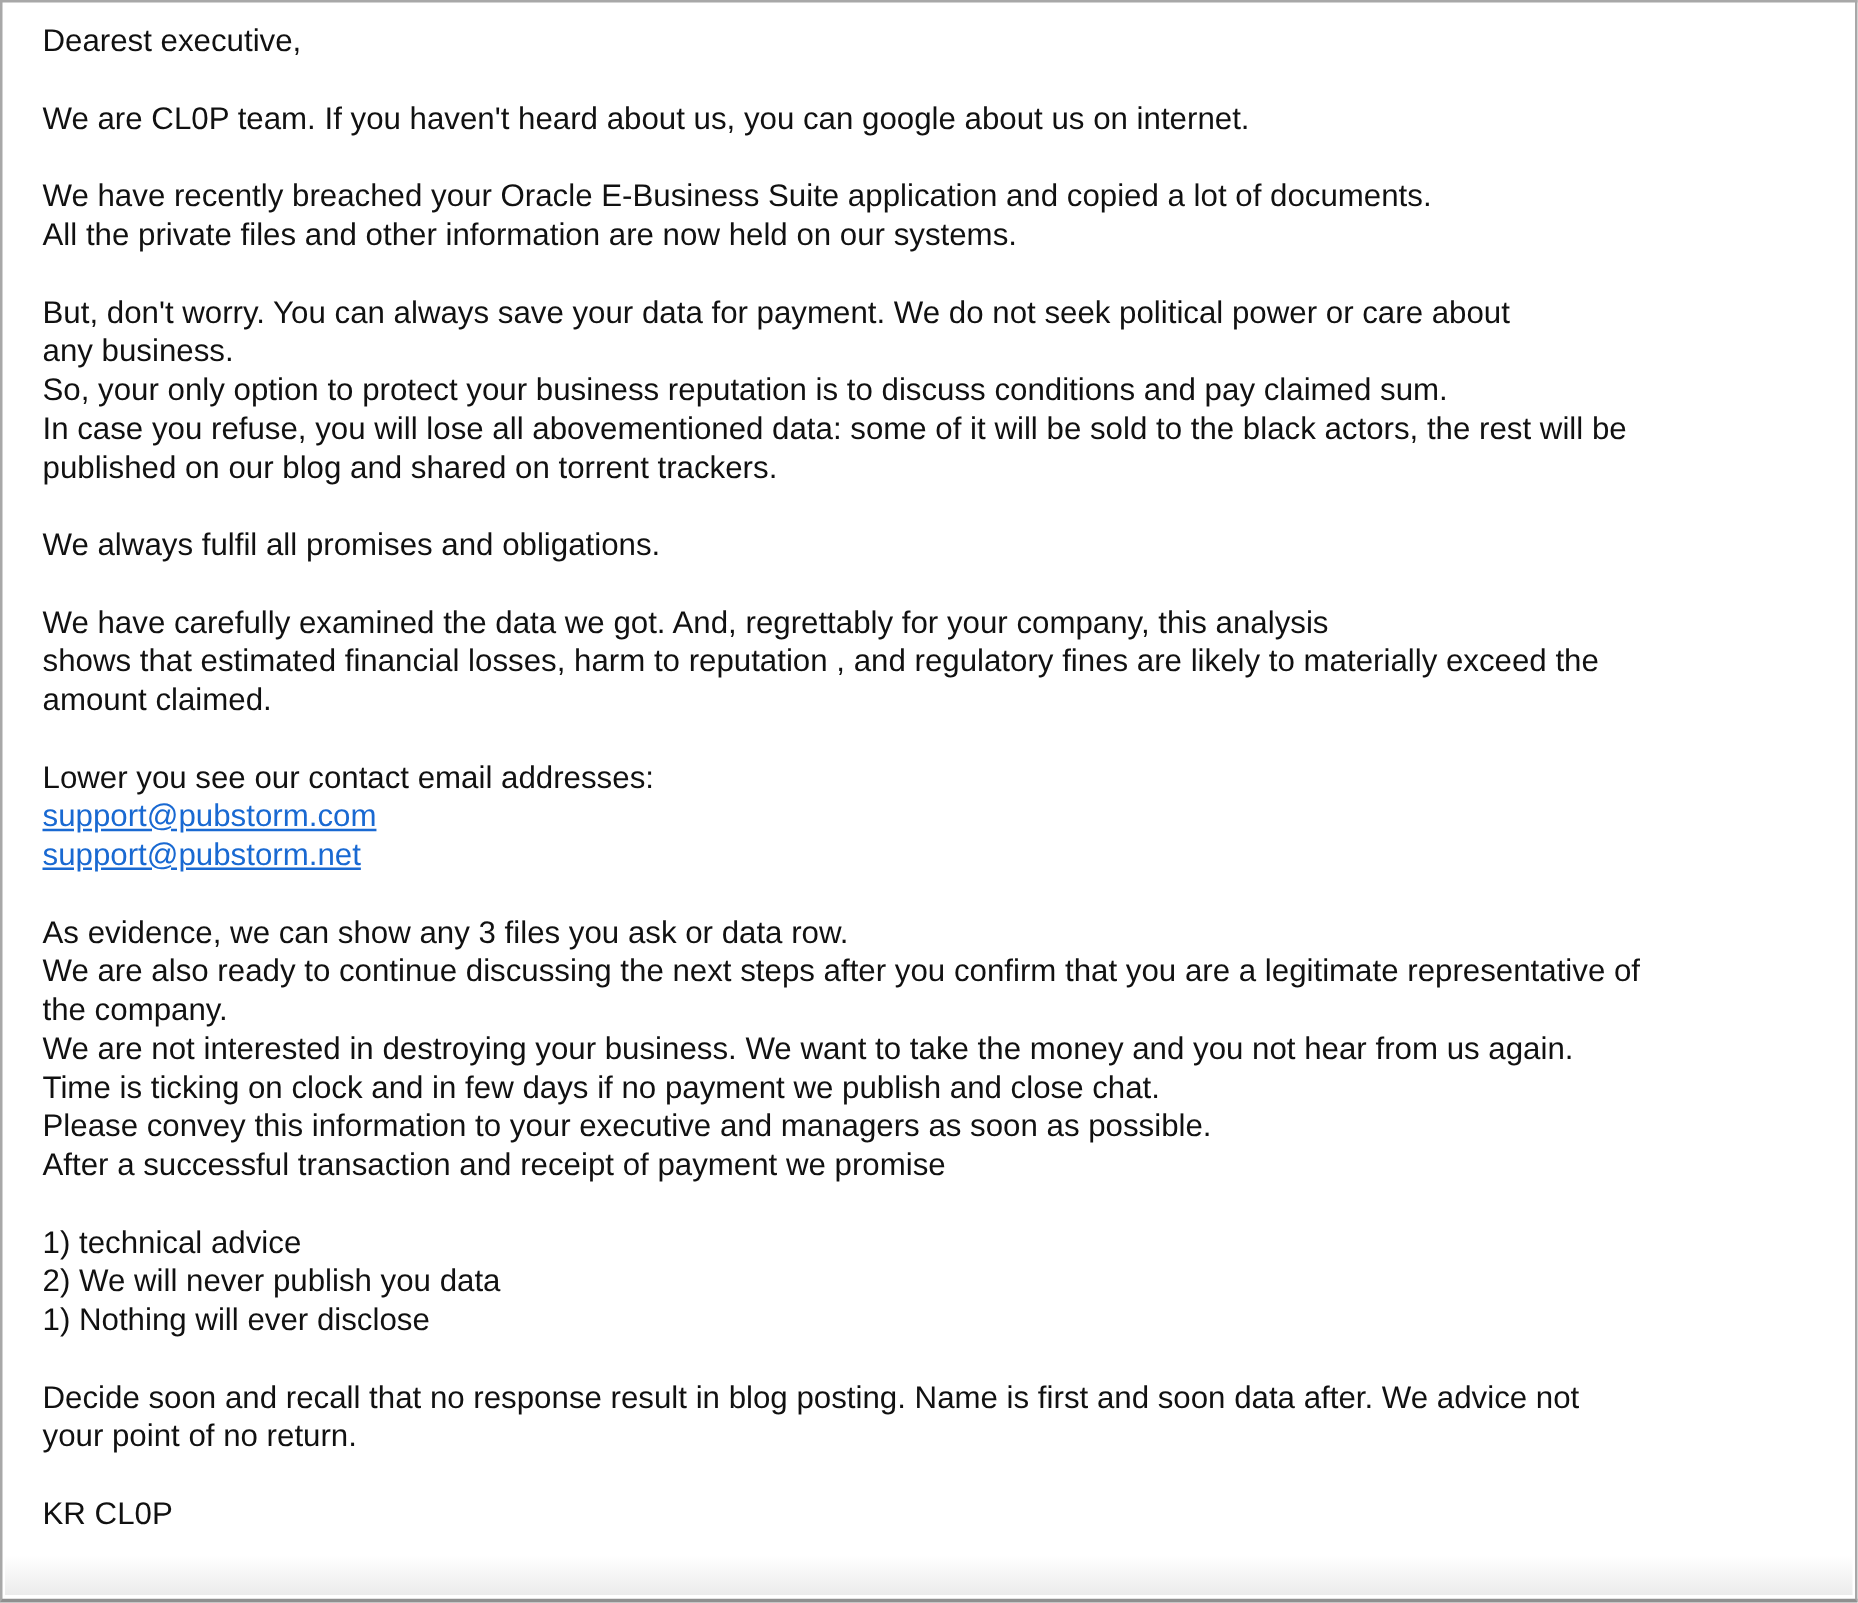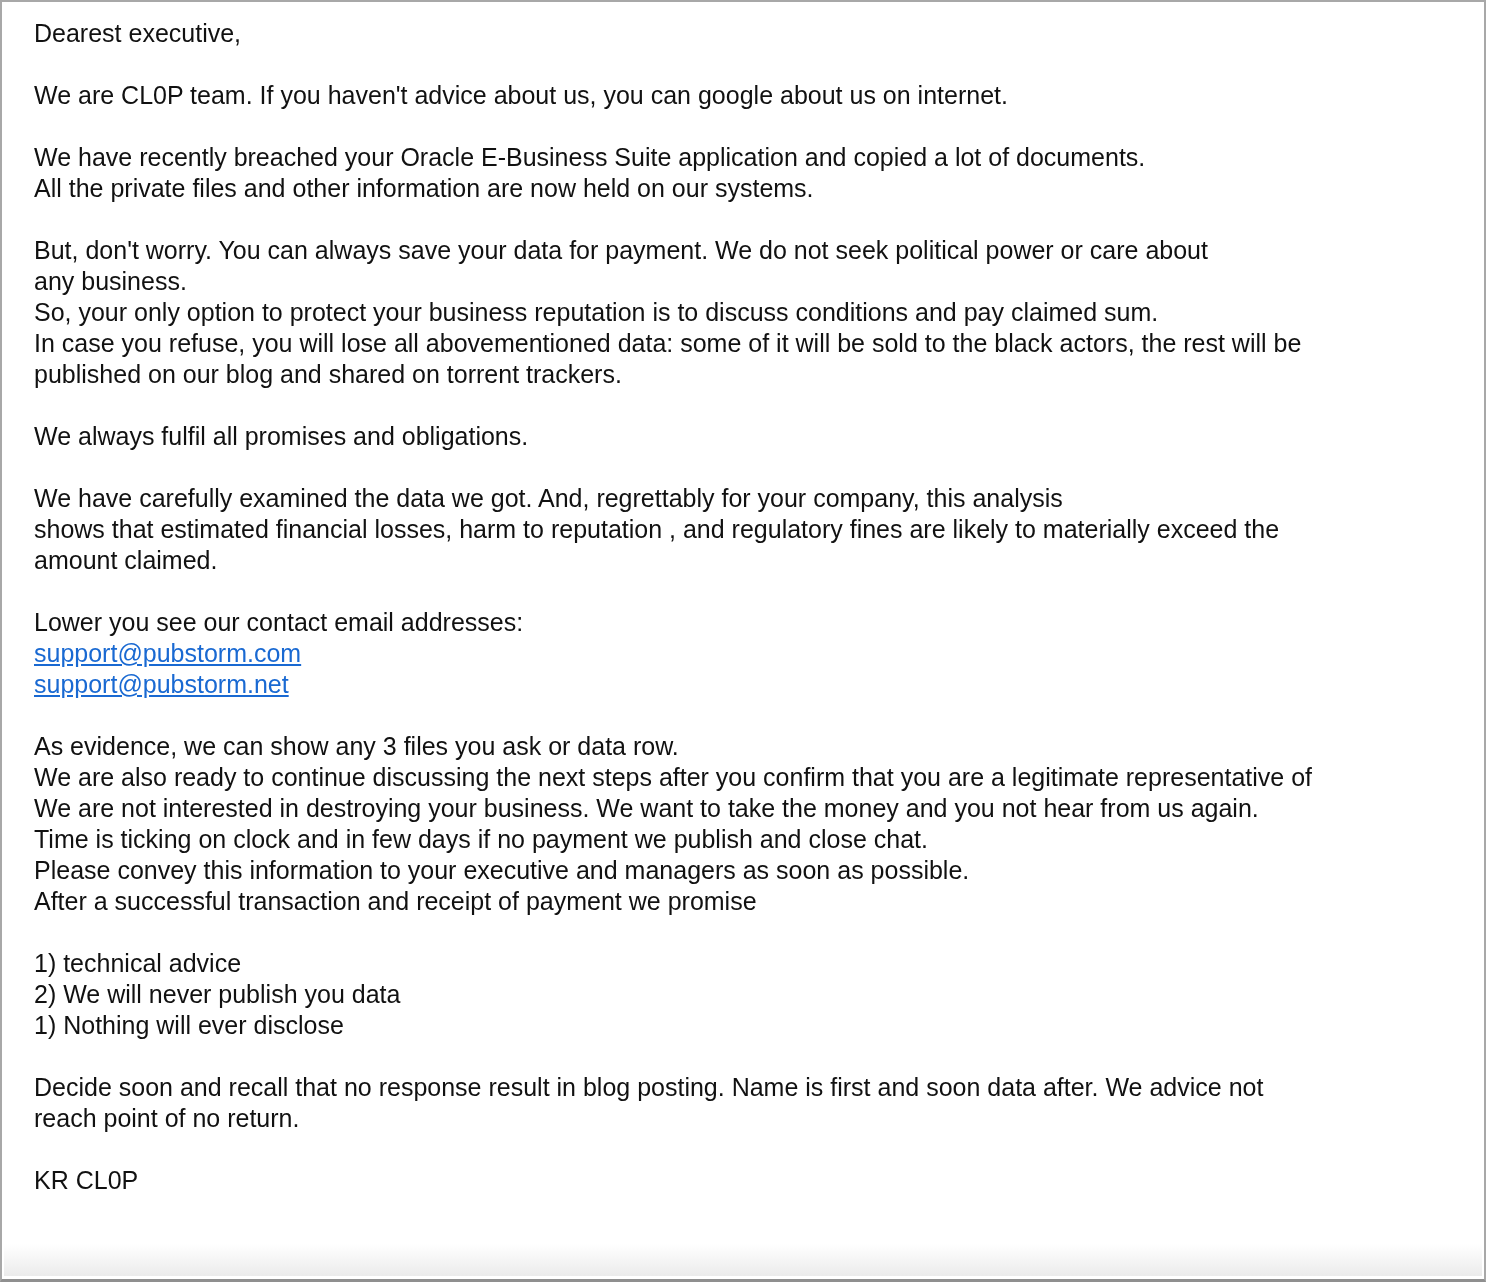--- a/index.html
+++ b/index.html
@@ -44,21 +44,21 @@
     pointer-events: none;
   }
 </style>
 </head>
 <body>
 
 <div class="page">
   <div class="email-body" id="email-body">
       <div class="line">Dearest executive,</div>
       <div class="line"></div>
-      <div class="line">We are CL0P team. If you haven't advice about us, you can google about us on internet.</div>
+      <div class="line">We are CL0P team. If you haven't heard about us, you can google about us on internet.</div>
       <div class="line"></div>
       <div class="line">We have recently breached your Oracle E-Business Suite application and copied a lot of documents.</div>
       <div class="line">All the private files and other information are now held on our systems.</div>
       <div class="line"></div>
       <div class="line">But, don't worry. You can always save your data for payment. We do not seek political power or care about</div>
       <div class="line">any business.</div>
       <div class="line">So, your only option to protect your business reputation is to discuss conditions and pay claimed sum.</div>
       <div class="line">In case you refuse, you will lose all abovementioned data: some of it will be sold to the black actors, the rest will be</div>
       <div class="line">published on our blog and shared on torrent trackers.</div>
       <div class="line"></div>
@@ -67,28 +67,29 @@
       <div class="line">We have carefully examined the data we got. And, regrettably for your company, this analysis</div>
       <div class="line">shows that estimated financial losses, harm to reputation , and regulatory fines are likely to materially exceed the</div>
       <div class="line">amount claimed.</div>
       <div class="line"></div>
       <div class="line">Lower you see our contact email addresses:</div>
       <div class="line"><a class="email-link" href="#">support@pubstorm.com</a></div>
       <div class="line"><a class="email-link" href="#">support@pubstorm.net</a></div>
       <div class="line"></div>
       <div class="line">As evidence, we can show any 3 files you ask or data row.</div>
       <div class="line">We are also ready to continue discussing the next steps after you confirm that you are a legitimate representative of</div>
+      <div class="line">the company.</div>
       <div class="line">We are not interested in destroying your business. We want to take the money and you not hear from us again.</div>
       <div class="line">Time is ticking on clock and in few days if no payment we publish and close chat.</div>
       <div class="line">Please convey this information to your executive and managers as soon as possible.</div>
       <div class="line">After a successful transaction and receipt of payment we promise</div>
       <div class="line"></div>
       <div class="line">1) technical advice</div>
       <div class="line">2) We will never publish you data</div>
       <div class="line">1) Nothing will ever disclose</div>
       <div class="line"></div>
       <div class="line">Decide soon and recall that no response result in blog posting. Name is first and soon data after. We advice not</div>
-      <div class="line">reach point of no return.</div>
+      <div class="line">your point of no return.</div>
       <div class="line"></div>
       <div class="line">KR CL0P</div>
     </div>
   <div class="bottom-fade"></div>
 </div>
 
 </body></html>

